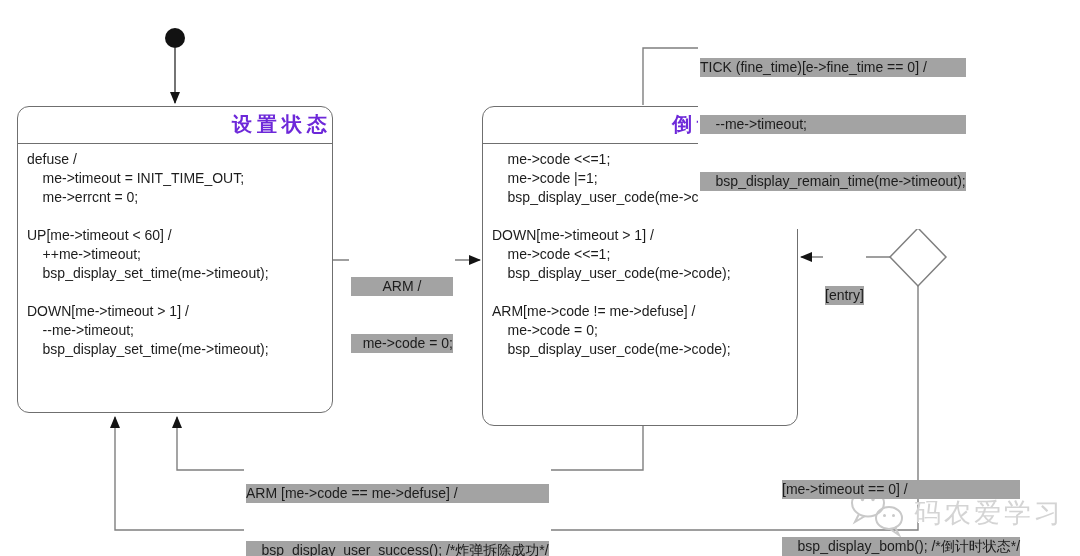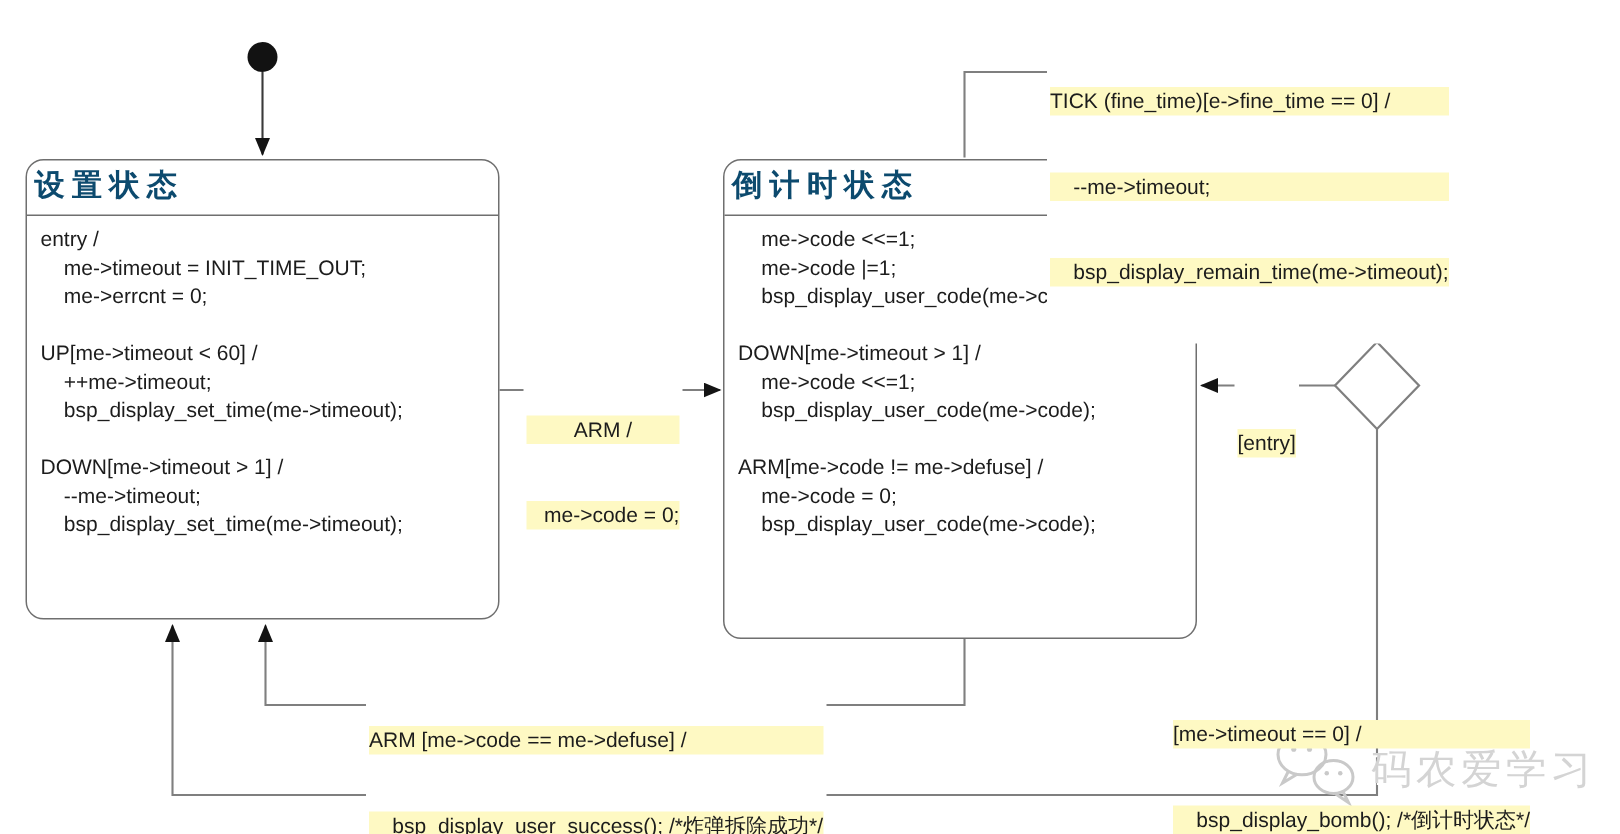--- a/index.html
+++ b/index.html
@@ -17,36 +17,36 @@
   .wires{position:absolute;left:0;top:0;z-index:1;}
   .wires .wire{stroke:var(--wire);stroke-width:1.4;fill:none;}
   .wires .shape{stroke:var(--wire);stroke-width:1.5;fill:#ffffff;}
   .wires .initial-dot{fill:#121212;stroke:none;}
   .wires .initial-wire{stroke:#3a3a3a;stroke-width:1.4;fill:none;}
   .state{
     position:absolute;z-index:2;box-sizing:border-box;background:#ffffff;
     border:1.5px solid var(--border);border-radius:12px;
   }
   .state-title{
-    height:36px;line-height:35px;text-align:left;
+    height:36px;line-height:35px;text-align:right;
     border-bottom:1.5px solid var(--border);
     font-family:"Liberation Serif","DejaVu Serif",serif;
     font-weight:bold;font-size:20px;letter-spacing:5px;text-indent:5px;
-    color:#0c4a6e;
+    color:#6d28d9;
   }
   .state-body{padding:6px 9px 0 9px;}
   .code-line{
     height:19px;line-height:19px;font-size:14px;white-space:pre;
     font-family:"Liberation Sans",sans-serif;color:var(--ink);
   }
   .lbl{
     position:absolute;z-index:4;background:#ffffff;white-space:pre;
     font-size:14px;line-height:19px;color:var(--ink);padding:0 2px;
   }
-  .lbl .code-line{background:#fef9c3;}
+  .lbl .code-line{background:#a3a3a3;}
   .watermark{
     position:absolute;z-index:3;display:flex;align-items:center;
     pointer-events:none;
   }
   .watermark-icon{flex:0 0 auto;}
   .watermark-icon .bubble{stroke:var(--wm);stroke-width:2;fill:none;}
   .watermark-icon .eye{fill:var(--wm);stroke:none;}
   .watermark-text{
     margin-left:6px;font-size:27px;letter-spacing:3px;color:#d4d4d4;
     text-shadow:1px 1px 0 #ffffff;font-family:"Liberation Sans",sans-serif;
@@ -76,21 +76,21 @@
     <path class="wire" d="M890,257 L801,257" marker-end="url(#arr)"></path>
 
     <path class="wire" d="M643,412 L643,470 L177,470 L177,417" marker-end="url(#arr)"></path>
 
     <path class="wire" d="M918,286 L918,530 L115,530 L115,417" marker-end="url(#arr)"></path>
   </svg>
 
   <div class="state" style="left:17px;top:106px;width:316px;height:307px;">
     <div class="state-title">设置状态</div>
     <div class="state-body">
-      <div class="code-line">entry /</div>
+      <div class="code-line">defuse /</div>
       <div class="code-line">    me-&gt;timeout = INIT_TIME_OUT;</div>
       <div class="code-line">    me-&gt;errcnt = 0;</div>
       <div class="code-line"></div>
       <div class="code-line">UP[me-&gt;timeout &lt; 60] /</div>
       <div class="code-line">    ++me-&gt;timeout;</div>
       <div class="code-line">    bsp_display_set_time(me-&gt;timeout);</div>
       <div class="code-line"></div>
       <div class="code-line">DOWN[me-&gt;timeout &gt; 1] /</div>
       <div class="code-line">    --me-&gt;timeout;</div>
       <div class="code-line">    bsp_display_set_time(me-&gt;timeout);</div>

